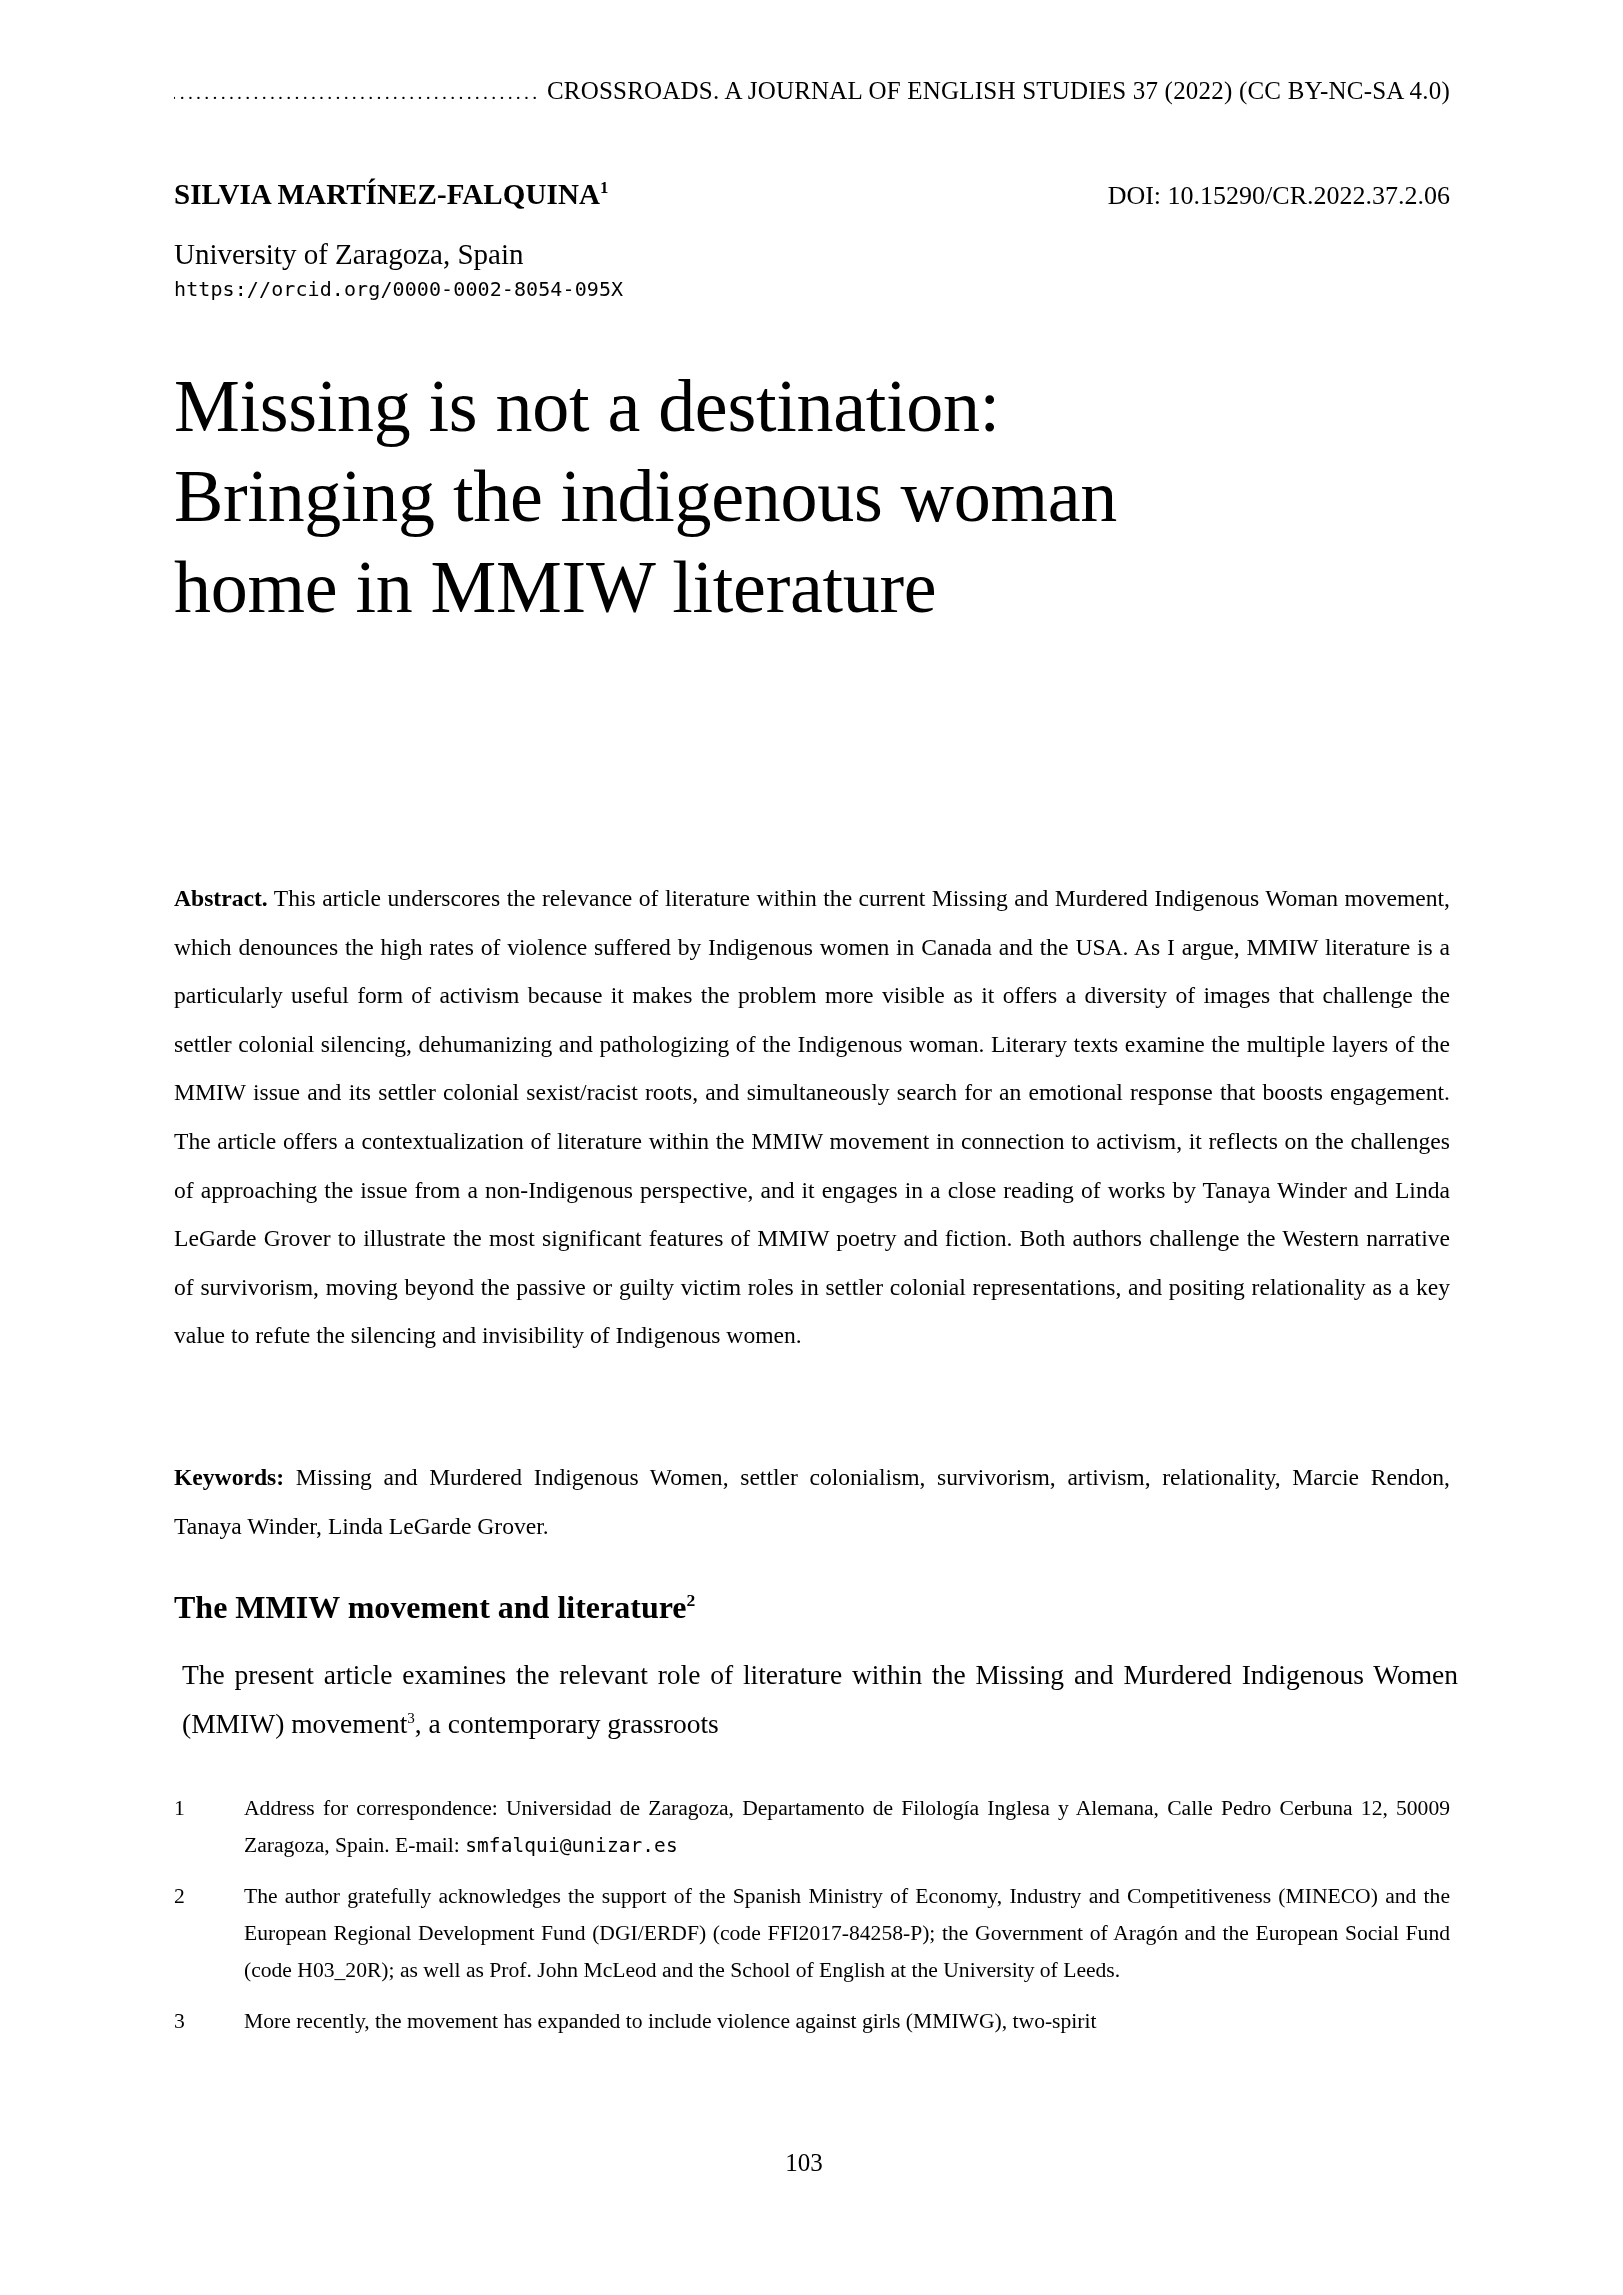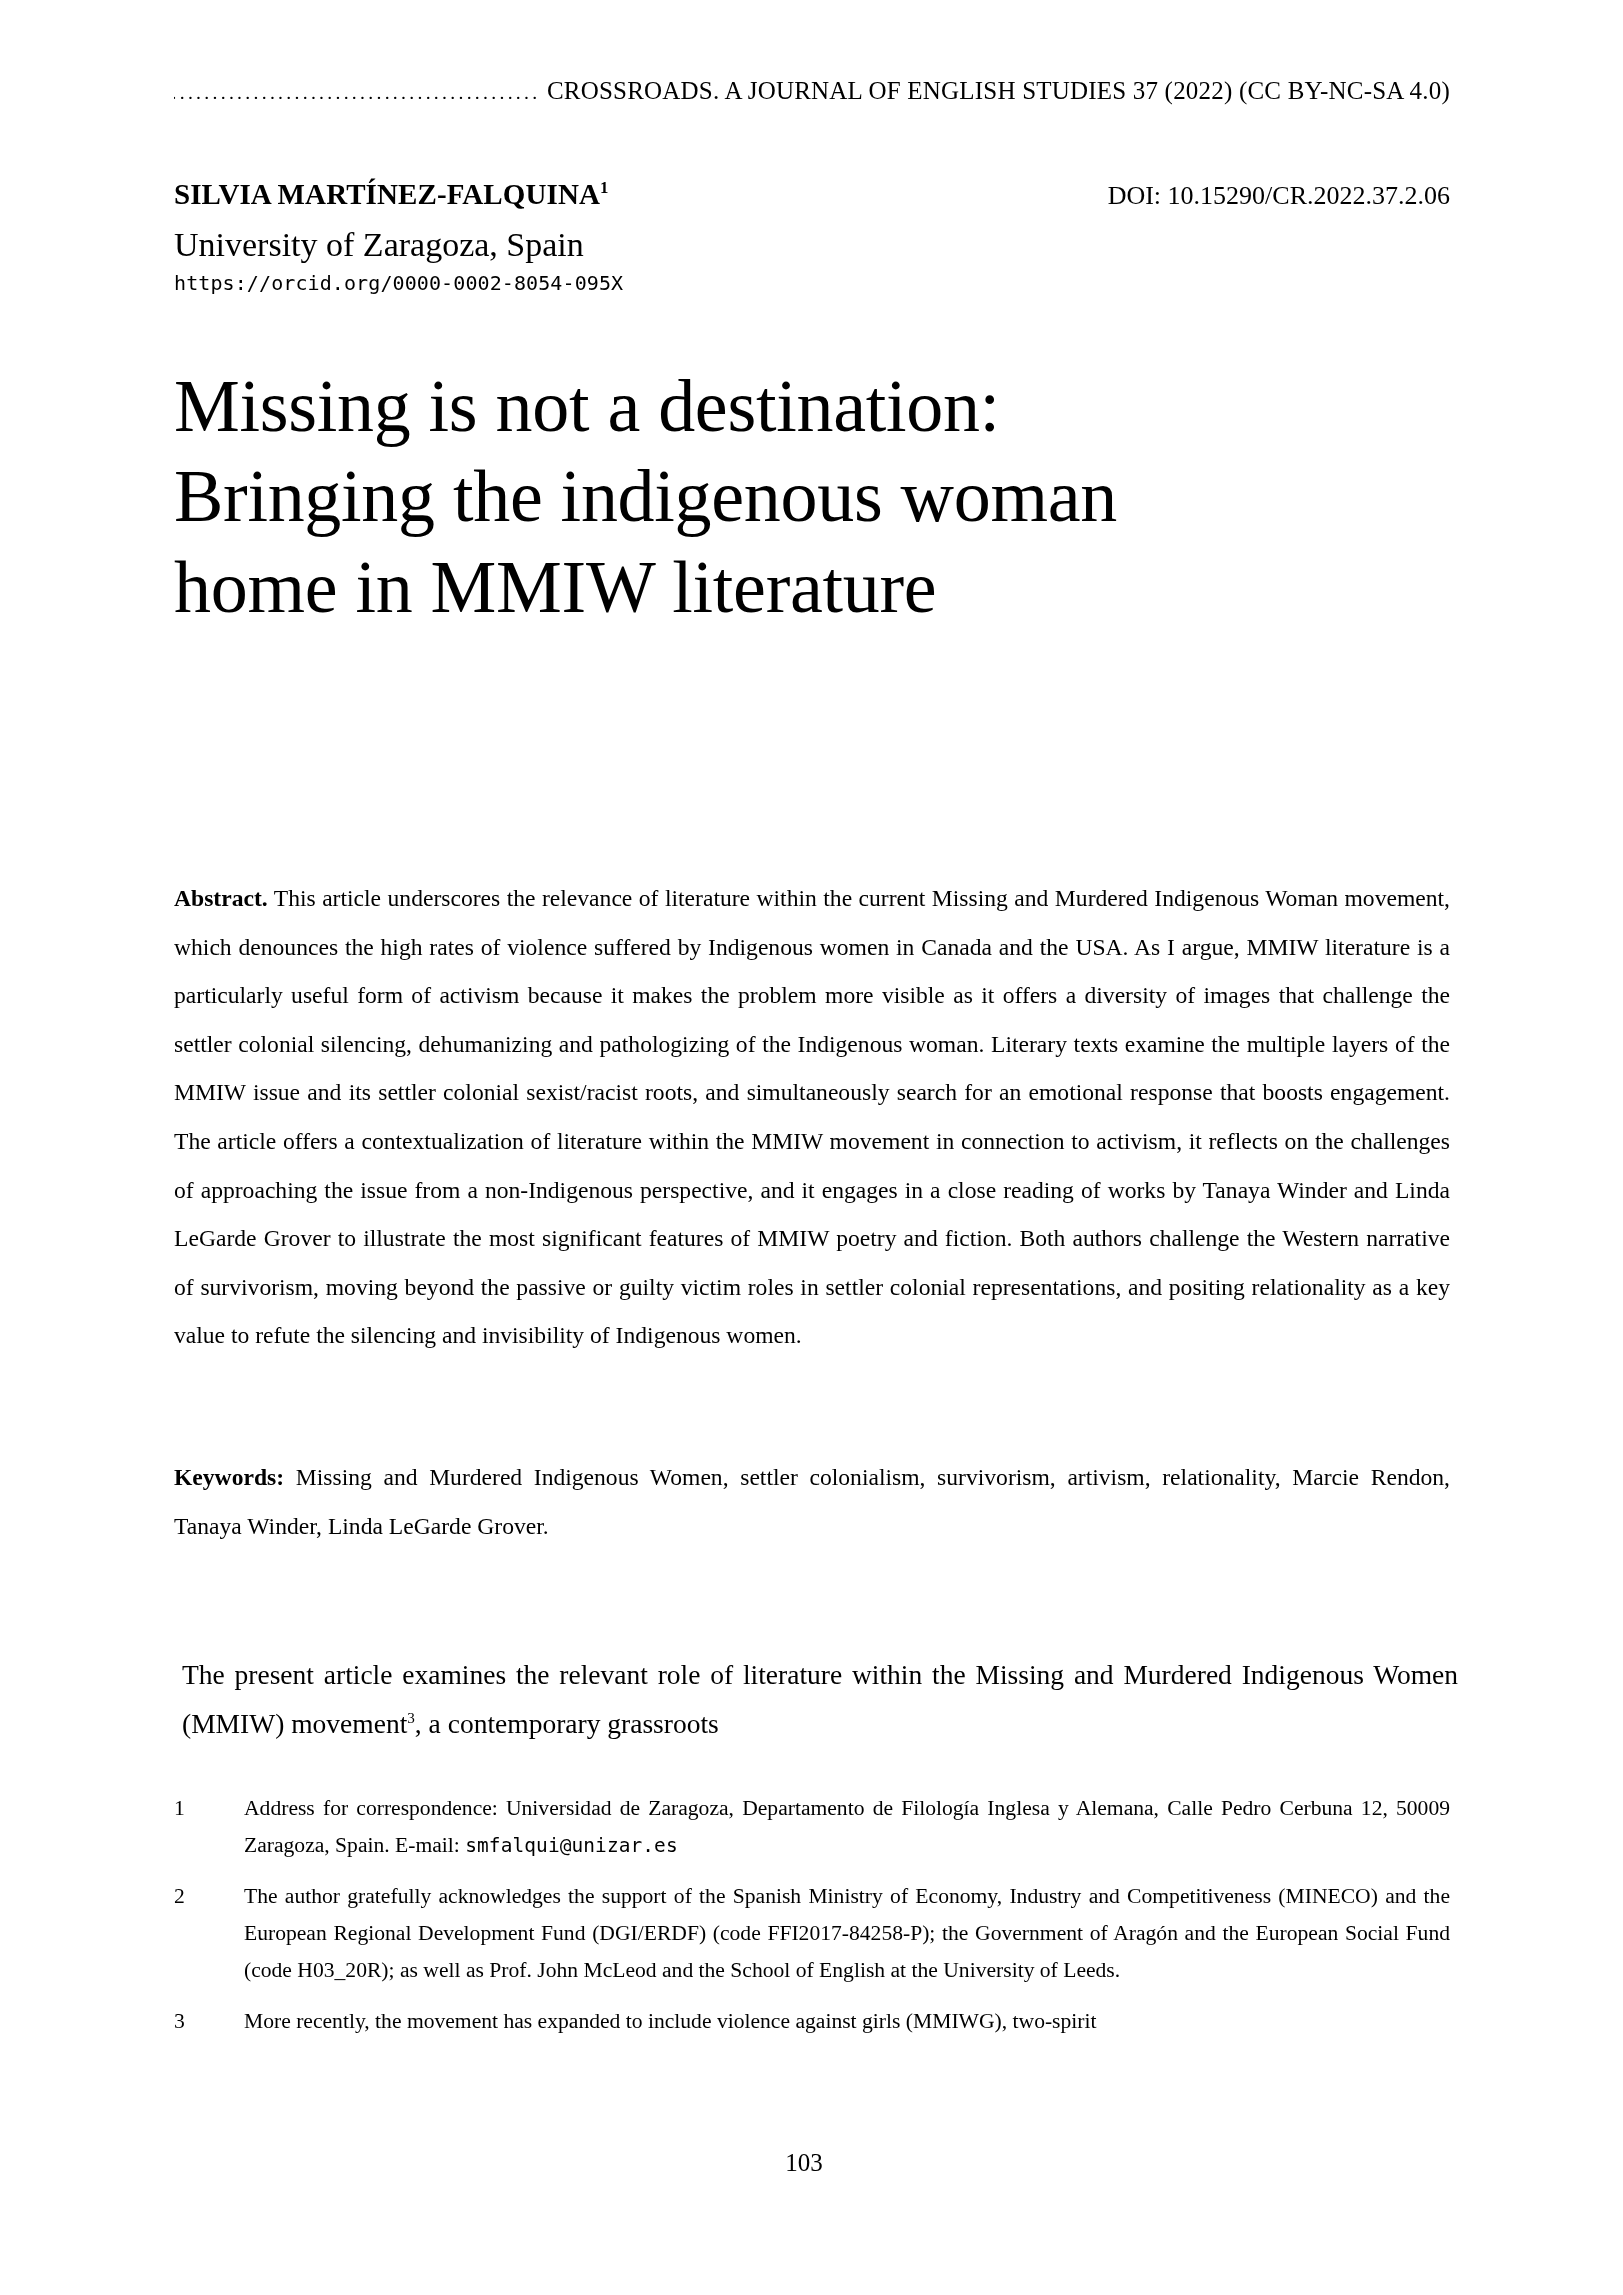--- a/index.html
+++ b/index.html
@@ -81,23 +81,23 @@
     vertical-align: super;
     line-height: 0;
     font-weight: bold;
   }
   .doi {
     font-size: 26px;
     line-height: 1.16;
     white-space: nowrap;
   }
   .affiliation {
-    font-size: 34px;
+    font-size: 29px;
     line-height: 1.2;
-    margin-top: 13px;
+    margin-top: 25px;
   }
   .orcid {
     font-family: "DejaVu Sans Mono", "Liberation Mono", monospace;
     font-size: 20px;
     line-height: 1.2;
     margin-top: 6px;
     letter-spacing: 0.1px;
   }
 
   
@@ -236,20 +236,21 @@
     <div class="affiliation">University of Zaragoza, Spain</div>
     <div class="orcid">https://orcid.org/0000-0002-8054-095X</div>
   </div>
 
   <h1 class="title">Missing is not a destination: Bringing the indigenous woman home in MMIW literature</h1>
 
   <div class="abstract"><span class="lead">Abstract.</span><span> This article underscores the relevance of literature within the current Missing and Murdered Indigenous Woman movement, which denounces the high rates of violence suffered by Indigenous women in Canada and the USA. As I argue, MMIW literature is a particularly useful form of activism because it makes the problem more visible as it offers a diversity of images that challenge the settler colonial silencing, dehumanizing and pathologizing of the Indigenous woman. Literary texts examine the multiple layers of the MMIW issue and its settler colonial sexist/racist roots, and simultaneously search for an emotional response that boosts engagement. The article offers a contextualization of literature within the MMIW movement in connection to activism, it reflects on the challenges of approaching the issue from a non-Indigenous perspective, and it engages in a close reading of works by Tanaya Winder and Linda LeGarde Grover to illustrate the most significant features of MMIW poetry and fiction. Both authors challenge the Western narrative of survivorism, moving beyond the passive or guilty victim roles in settler colonial representations, and positing relationality as a key value to refute the silencing and invisibility of Indigenous women.</span></div>
 
   <div class="keywords"><span class="lead">Keywords:</span><span> Missing and Murdered Indigenous Women, settler colonialism, survivorism, artivism, relationality, Marcie Rendon, Tanaya Winder, Linda LeGarde Grover.</span></div>
 
+  <h2 class="section-heading"><span>The MMIW movement and literature</span><sup>2</sup></h2>
 
   <p class="body-par"><span>The present article examines the relevant role of literature within the Missing and Murdered Indigenous Women (MMIW) movement</span><sup>3</sup><span>, a contemporary grassroots</span></p>
 
   <div class="footnotes">
 
     <div class="fn">
       <span class="fn-num">1</span>
       <span class="fn-text"><span>Address for correspondence: Universidad de Zaragoza, Departamento de Filología Inglesa y Alemana, Calle Pedro Cerbuna 12, 50009 Zaragoza, Spain. E-mail: </span><span class="mono">smfalqui@unizar.es</span></span>
     </div>
 

